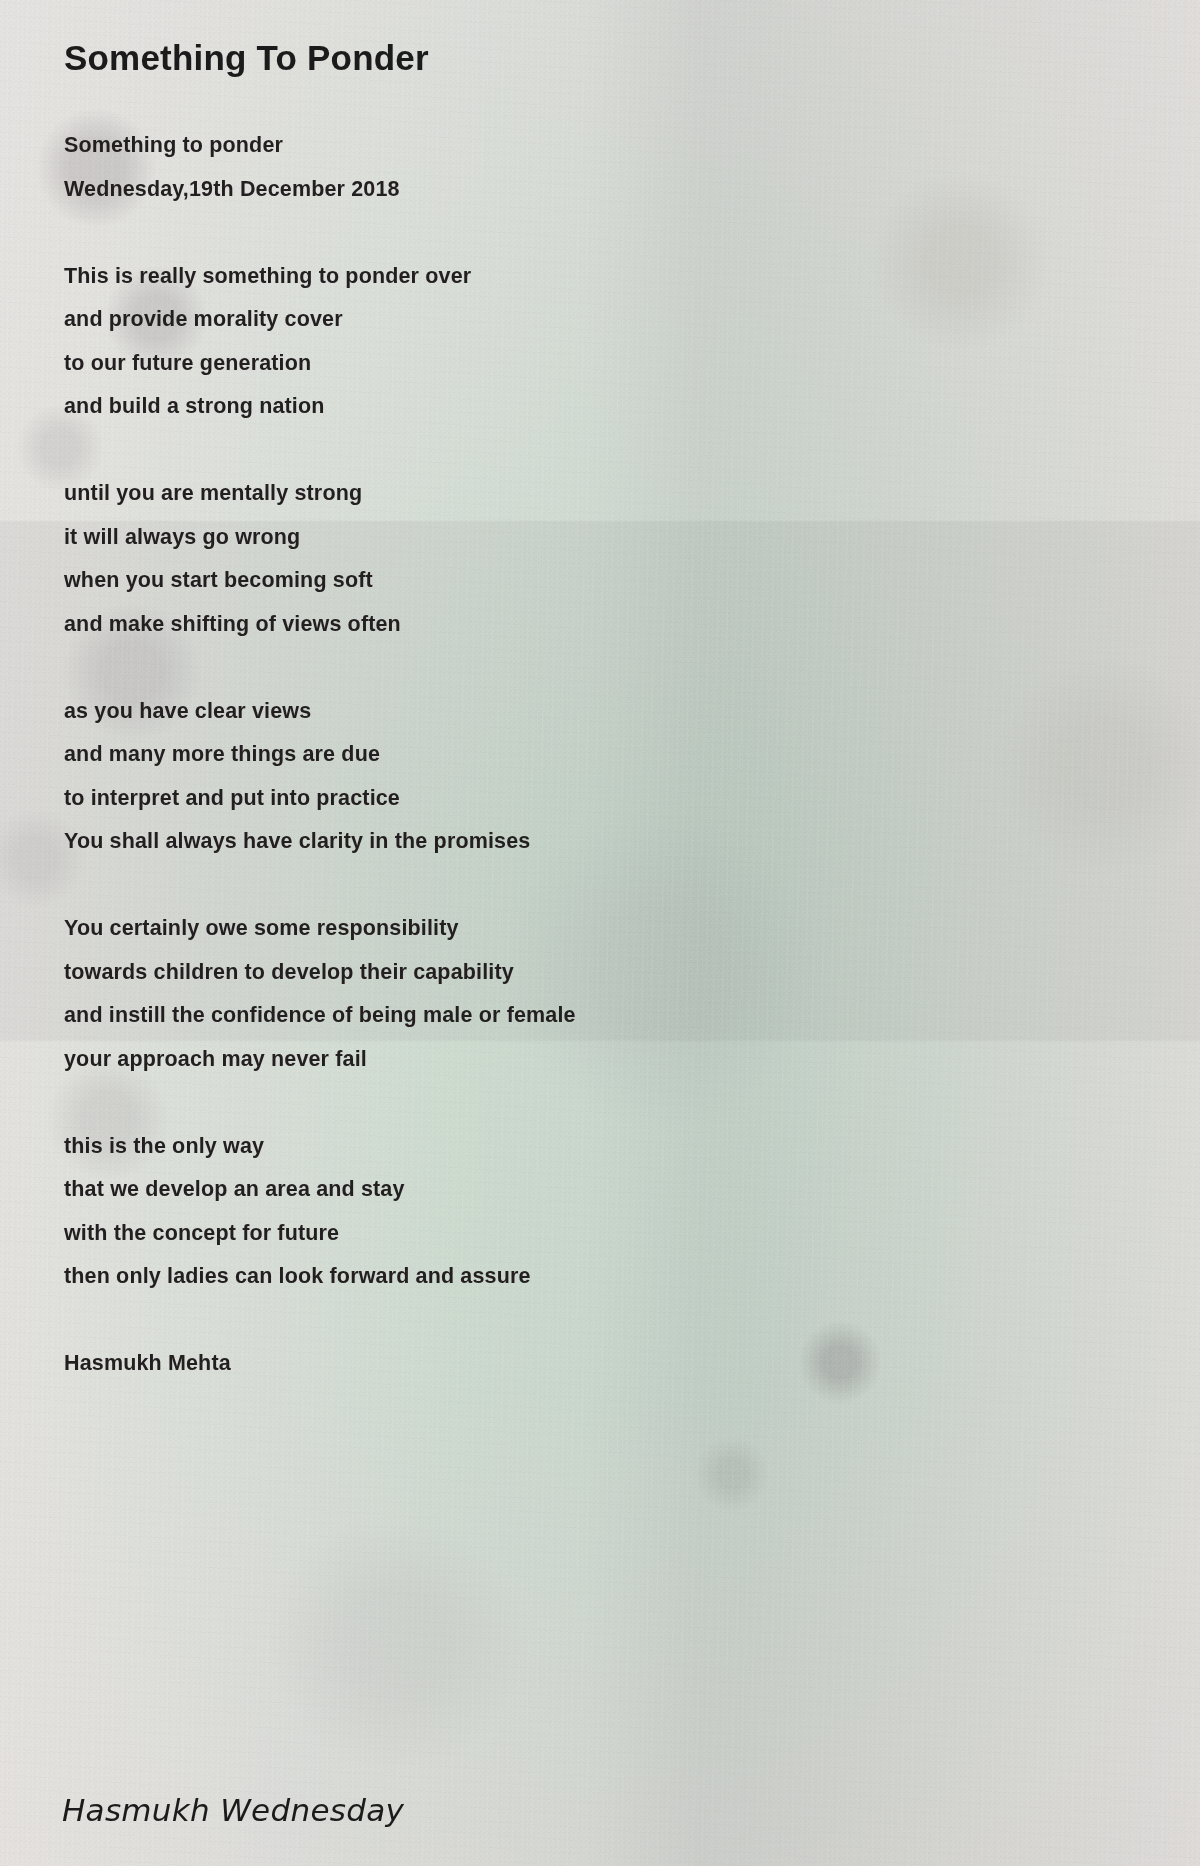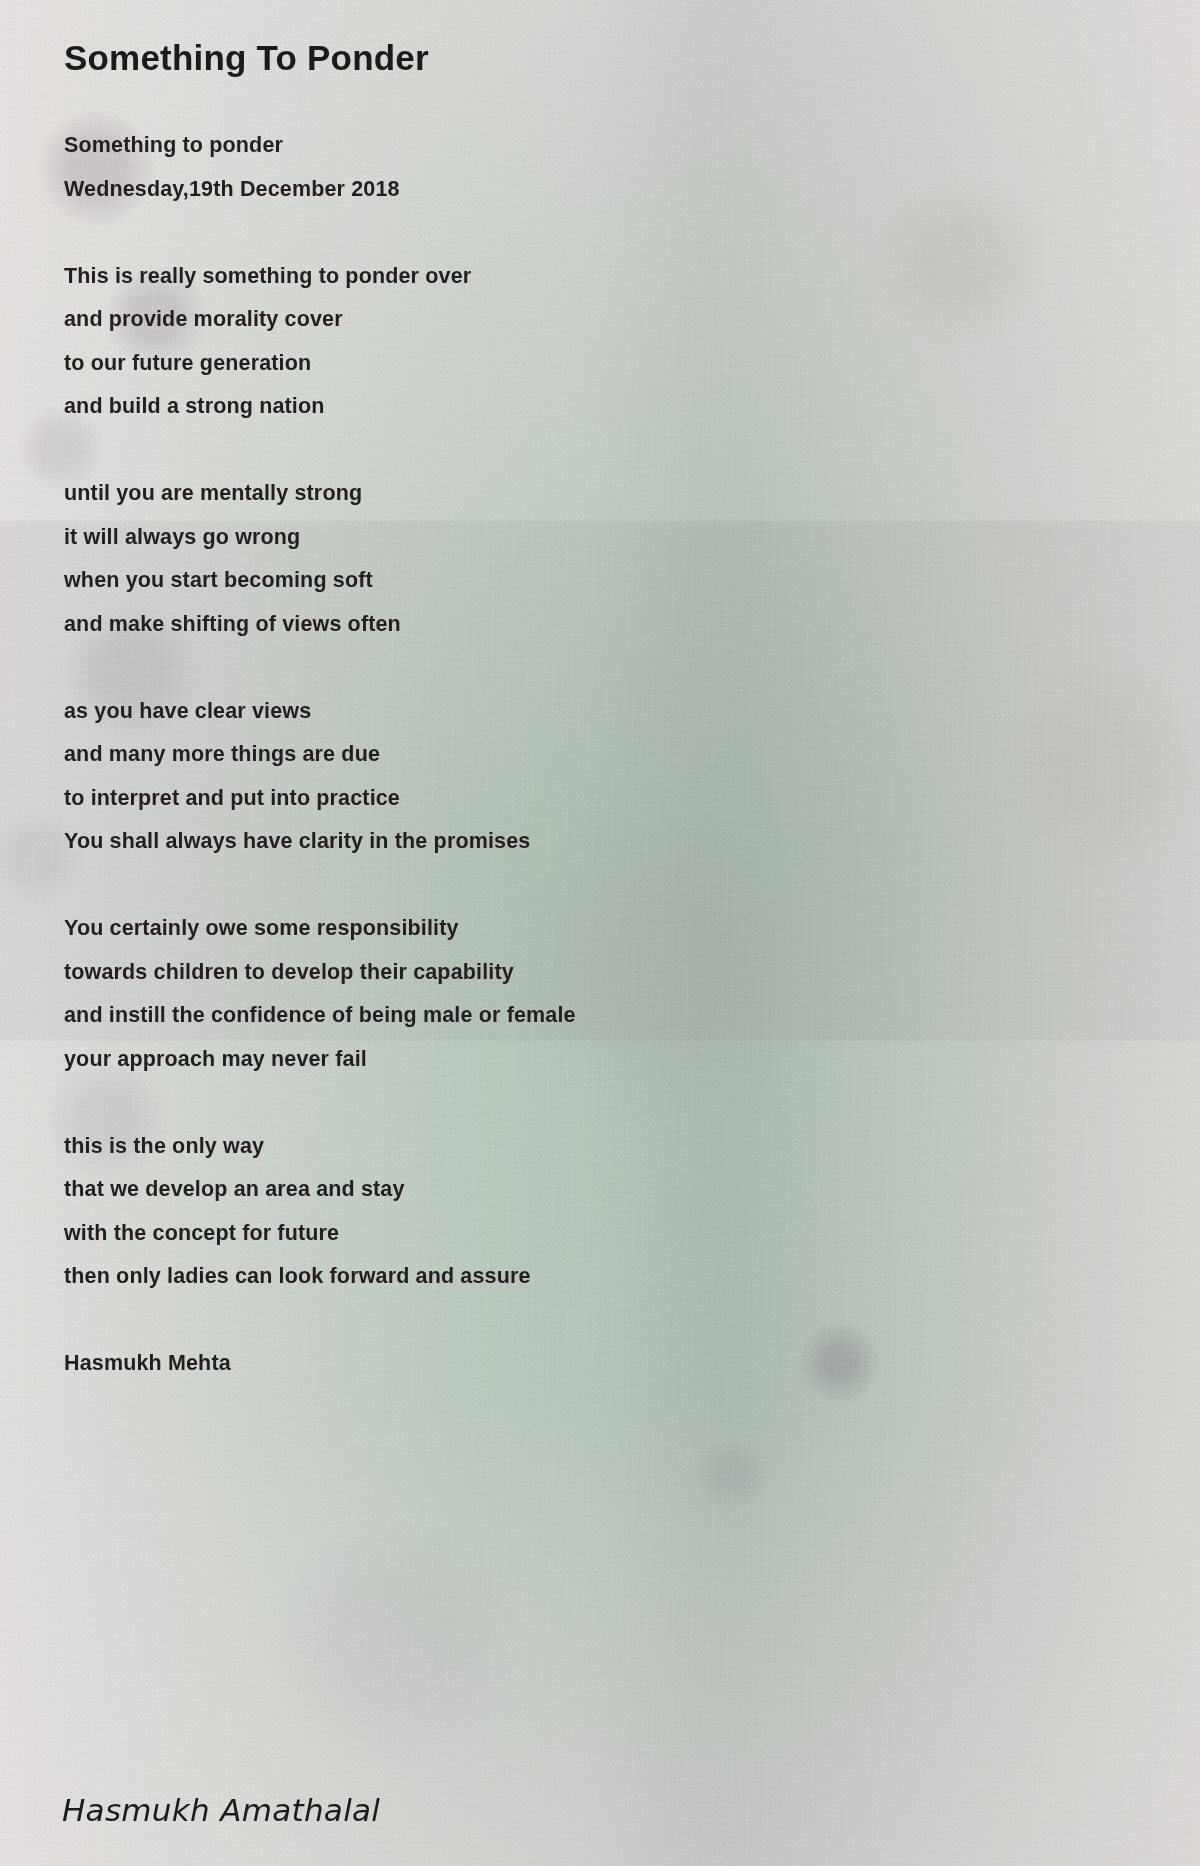--- a/index.html
+++ b/index.html
@@ -12,21 +12,21 @@
     font-family: "Liberation Sans", sans-serif;
     background: #d9d4d2;
     overflow: hidden;
   }
 
   .page {
     position: relative;
     width: 1200px;
     height: 1866px;
     box-sizing: border-box;
-    background-color: #15803d;
+    background-color: #86efac;
     overflow: hidden;
   }
 
   
   .tex {
     position: absolute;
     inset: 0;
     pointer-events: none;
   }
   .tex-base {
@@ -154,15 +154,15 @@
 your approach may never fail
 
 this is the only way
 that we develop an area and stay
 with the concept for future
 then only ladies can look forward and assure
 
 Hasmukh Mehta</div>
   </div>
 
-  <div class="signature">Hasmukh Amathalal</div>
+  <div class="signature">Hasmukh Wednesday</div>
 
 </div>
 
 </body></html>

